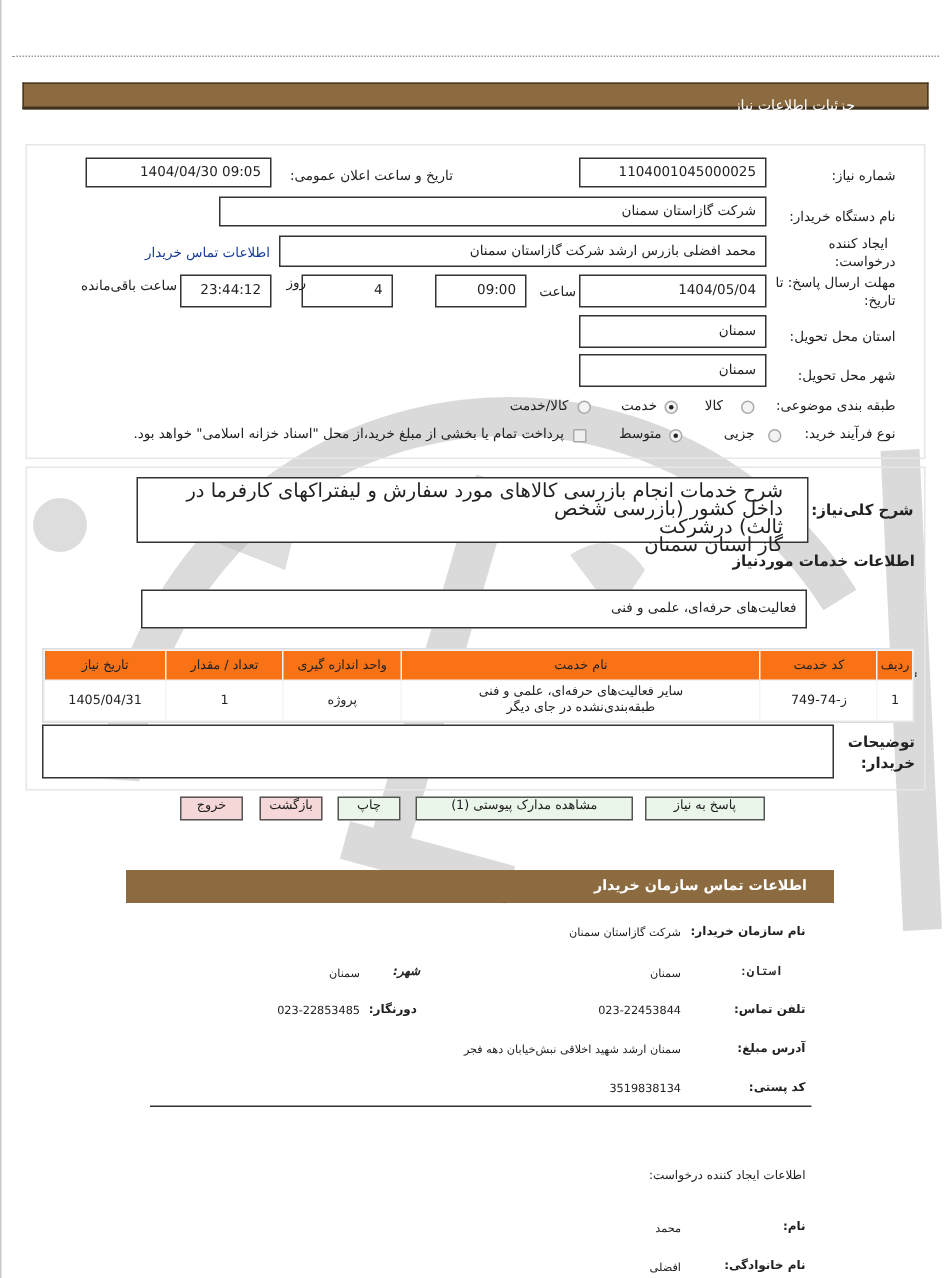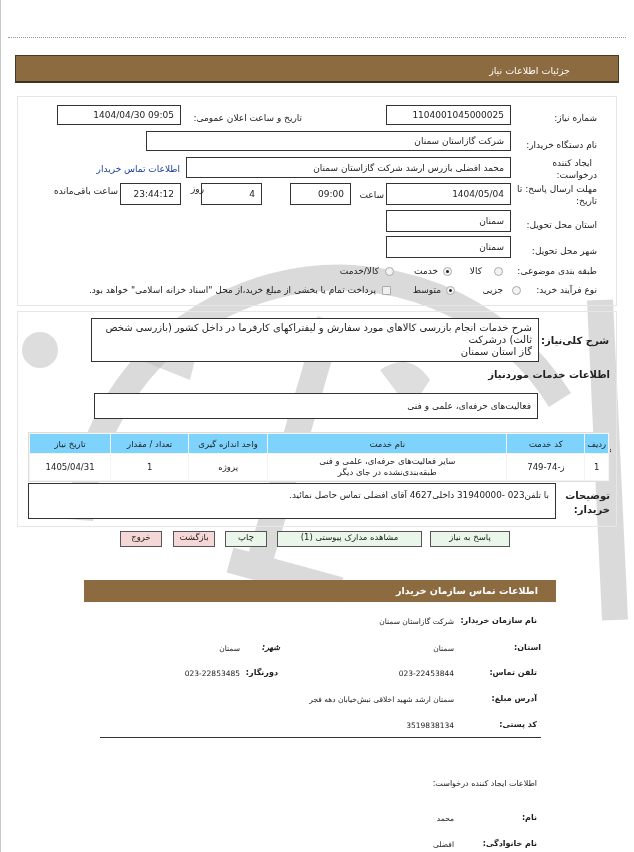--- a/index.html
+++ b/index.html
@@ -5,40 +5,40 @@
   * { box-sizing: border-box; margin: 0; padding: 0; }
   html, body { width: 634px; height: 852px; overflow: hidden; background: #fff; }
   body { font-family: "DejaVu Sans", sans-serif; font-size: 9px; color: #222; position: relative; }
   .left-rule { position: absolute; left: 0; top: 0; width: 1px; height: 852px; background: #c8c8c8; }
   .dotted { position: absolute; left: 8px; right: 8px; top: 37px; border-top: 1px dotted #999; }
 
   
   .watermark { position: absolute; left: 0; top: 0; width: 634px; height: 852px; pointer-events: none; z-index: 0; }
   .abs { position: absolute; }
 
-  .header-bar { position: absolute; left: 15px; top: 55px; width: 604px; height: 28px; background: #8b6b3f; border: 1px solid #4a3a22; border-bottom: 2px solid #3f3221; }
+  .header-bar { position: absolute; left: 15px; top: 55px; width: 604px; height: 18px; background: #8b6b3f; border: 1px solid #4a3a22; border-bottom: 2px solid #3f3221; }
   .header-bar .title { position: absolute; right: 48px; top: 9px; color: #fff; font-size: 9.5px; }
 
   .panel { position: absolute; border: 1px solid #e6e6e6; background: rgba(255,255,255,0); }
   .panel1 { left: 17px; top: 96px; width: 600px; height: 210px; }
   .panel2 { left: 17px; top: 311px; width: 600px; height: 216px; }
 
   .lbl { position: absolute; font-size: 9px; color: #222; white-space: nowrap; text-align: right; direction: rtl; }
   .box { position: absolute; border: 1px solid #333; background: #fff; font-size: 9px; direction: rtl; padding: 0 6px; display: flex; align-items: center; }
   .box.ltr { direction: ltr; justify-content: flex-end; }
   .link { color: #1a3d9c; }
 
   .radio { position: absolute; width: 9px; height: 9px; border-radius: 50%; border: 1px solid #aaa; background: #f3f3f3; }
   .radio.on::after { content: ""; position: absolute; left: 2px; top: 2px; width: 3px; height: 3px; border-radius: 50%; background: #222; }
   .check { position: absolute; width: 9px; height: 9px; border: 1px solid #aaa; background: #f0f0f0; border-radius: 1px; }
 
   .bold { font-weight: bold; }
 
   table.svc { position: absolute; left: 28px; top: 432px; width: 582px; border-collapse: separate; border-spacing: 1px; font-size: 8.5px; background: #f4f4f4; border: 1px solid #ddd; }
-  table.svc th { background: #7dd3fc; font-weight: normal; height: 19px; text-align: center; direction: rtl; color: #222; }
+  table.svc th { background: #f97316; font-weight: normal; height: 19px; text-align: center; direction: rtl; color: #222; }
   table.svc td { background: #fff; height: 26px; text-align: center; direction: rtl; }
 
   .btn { position: absolute; height: 16px; border: 1px solid #555; font-size: 8.5px; text-align: center; line-height: 11px; direction: rtl; font-family: "DejaVu Sans", sans-serif; color: #222; cursor: pointer; }
   .btn.green { background: #eaf6ea; }
   .btn.red { background: #f6d7d7; }
 
   .contact-bar { position: absolute; left: 84px; top: 580px; width: 472px; height: 22px; background: #8b6b3f; }
   .contact-bar .title { position: absolute; right: 18px; top: 5px; color: #fff; font-size: 9.5px; font-weight: bold; }
 
   .c-lbl { position: absolute; font-size: 8px; font-weight: bold; direction: rtl; white-space: nowrap; }
@@ -113,21 +113,21 @@
 <span class="radio" style="left:512px; top:286px;"></span>
 <span class="lbl" style="right:131px; top:285px;">جزیی</span>
 <span class="radio on" style="left:446px; top:286px;"></span>
 <span class="lbl" style="right:193px; top:285px;">متوسط</span>
 <span class="check" style="left:382px; top:286px;"></span>
 <span class="lbl" style="right:258px; top:285px;">پرداخت تمام یا بخشی از مبلغ خرید،از محل "اسناد خزانه اسلامی" خواهد بود.</span>
 
 <div class="panel panel2"></div>
 
 <span class="lbl bold" style="right:25px; top:335px; font-size:10px;">شرح کلی‌نیاز:</span>
-<div class="abs" style="left:91px; top:318px; width:448px; height:44px; border:1px solid #333; background:#fff; direction:rtl; padding:3px 6px; font-size:10px; line-height:12px;">
+<div class="abs" style="left:91px; top:318px; width:448px; height:44px; border:1px solid #333; background:#fff; direction:rtl; padding:3px 16px; font-size:13px; line-height:12px;">
   <div>شرح خدمات انجام بازرسی کالاهای مورد سفارش و لیفتراکهای کارفرما در داخل کشور (بازرسی شخص</div>
   <div>ثالث) درشرکت</div>
   <div>گاز استان سمنان</div>
 </div>
 
 <span class="lbl bold" style="right:24px; top:369px; font-size:10px;">اطلاعات خدمات موردنیاز</span>
 
 <span class="lbl bold" style="right:23px; top:402px; font-size:10px;margin-top:47px;">گروه خدمت:</span>
 <div class="box" style="left:94px; top:393px; width:444px; height:26px;">فعالیت‌های حرفه‌ای، علمی و فنی</div>
 
@@ -153,37 +153,36 @@
       <td>پروژه</td>
       <td>1</td>
       <td>1405/04/31</td>
     </tr>
   </tbody>
 </table>
 
 <span class="lbl bold" style="right:24px; top:490px; font-size:10px;">توضیحات</span>
 <span class="lbl bold" style="right:24px; top:504px; font-size:10px;">خریدار:</span>
 <div class="abs" style="left:28px; top:483px; width:528px; height:36px; border:1px solid #333; background:#fff; direction:rtl; padding:5px 6px; font-size:8.8px; line-height:12px;">
-  <div>با تلفن023 -31940000 داخلی4627 آقای افضلی تماس حاصل نمائید.</div>
 </div>
 
 <div class="btn green" style="left:430px; top:531px; width:80px;">پاسخ به نیاز</div>
 <div class="btn green" style="left:277px; top:531px; width:145px;">مشاهده مدارک پیوستی (1)</div>
 <div class="btn green" style="left:225px; top:531px; width:42px;">چاپ</div>
 <div class="btn red" style="left:173px; top:531px; width:42px;">بازگشت</div>
 <div class="btn red" style="left:120px; top:531px; width:42px;">خروج</div>
 
 <div class="contact-bar">
   <span class="title">اطلاعات تماس سازمان خریدار</span>
 </div>
 
 <span class="c-lbl" style="right:97px; top:616px;">نام سازمان خریدار:</span>
 <span class="c-val" style="right:180px; top:617px;">شرکت گازاستان سمنان</span>
 
-<span class="c-lbl" style="right:93px; top:643px;">استان:</span>
+<span class="c-lbl" style="right:112px; top:643px;font-family:Liberation Mono, monospace;">استان:</span>
 <span class="c-val" style="right:180px; top:644px;">سمنان</span>
 <span class="c-lbl" style="right:354px; top:643px;font-style:italic;">شهر:</span>
 <span class="c-val" style="right:394px; top:644px;">سمنان</span>
 
 <span class="c-lbl" style="right:97px; top:668px;">تلفن تماس:</span>
 <span class="c-val" style="right:180px; top:669px;">023-22453844</span>
 <span class="c-lbl" style="right:356px; top:668px;">دورنگار:</span>
 <span class="c-val" style="right:394px; top:669px;">023-22853485</span>
 
 <span class="c-lbl" style="right:97px; top:694px;">آدرس مبلغ:</span>

